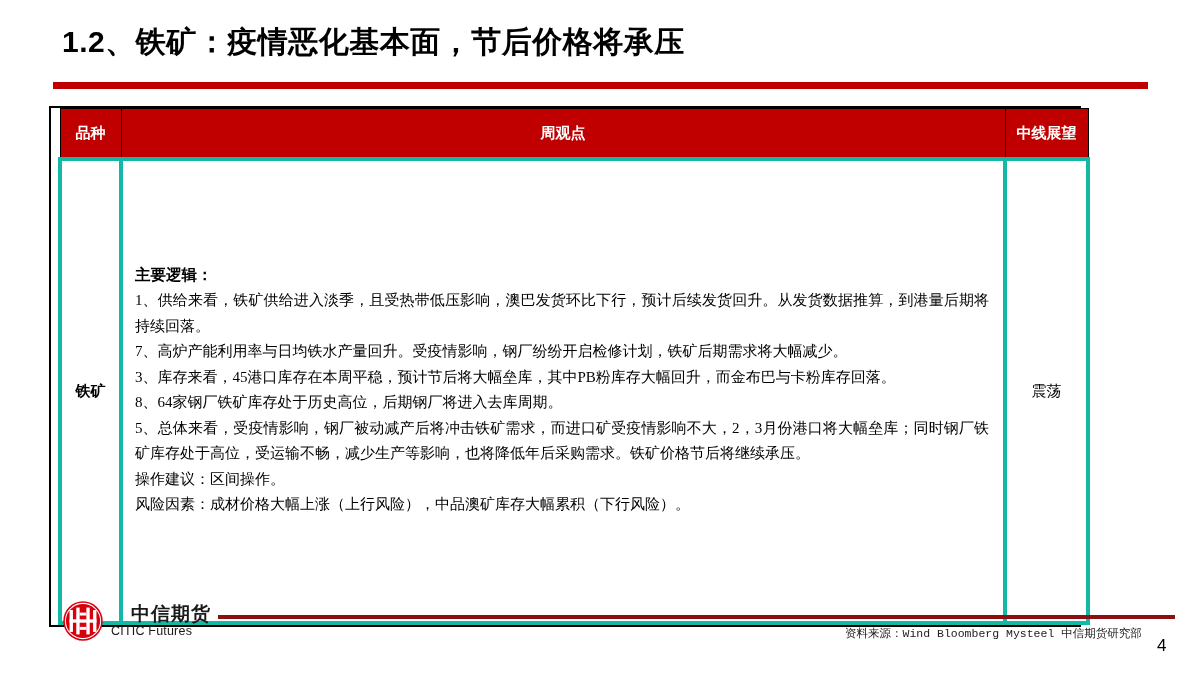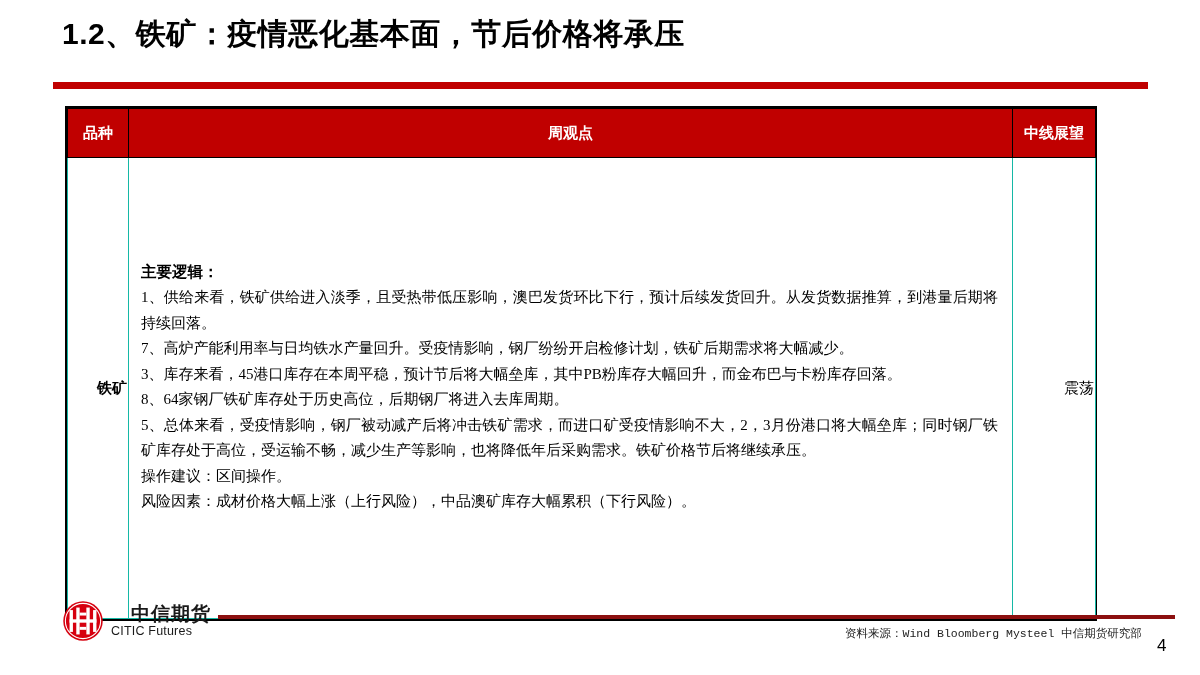--- a/index.html
+++ b/index.html
@@ -13,46 +13,47 @@
     position: relative;
     overflow: hidden;
     font-family: "Liberation Serif", "DejaVu Serif", serif;
     color: #000000;
   }
 
   
   .slide-title {
     position: absolute;
     left: 62px;
-    top: 14px;
+    top: 22px;
     font-family: "Liberation Sans", "DejaVu Sans", sans-serif;
     font-weight: bold;
     font-size: 30px;
     line-height: 40px;
     letter-spacing: 0.5px;
     color: #000000;
     white-space: nowrap;
   }
   .title-rule {
     position: absolute;
     left: 53px;
     top: 82px;
     width: 1095px;
     height: 7px;
     background: #C00000;
   }
 
   
   .table-wrap {
     position: absolute;
-    left: 65px;
+    left: 49px;
     top: 106px;
     width: 1032px;
     border: 2px solid #000000;
     box-sizing: border-box;
+    padding-left: 7px;
   }
   table.view-table {
     width: 100%;
     border-collapse: collapse;
     table-layout: fixed;
   }
   table.view-table col.c1 { width: 61px; }
   table.view-table col.c2 { width: 884px; }
   table.view-table col.c3 { width: 83px; }
 
@@ -63,27 +64,27 @@
     font-weight: bold;
     font-size: 15px;
     height: 46px;
     border: 1px solid #000000;
     text-align: center;
     vertical-align: middle;
     overflow: visible;
     white-space: nowrap;
   }
   table.view-table td {
-    border: 1px solid #14b8a6;
+    border: 4px solid #14b8a6;
     vertical-align: middle;
     background: #ffffff;
   }
   td.variety-cell,
   td.outlook-cell {
-    text-align: right;
+    text-align: center;
     font-family: "Liberation Sans", "DejaVu Sans", sans-serif;
     font-weight: bold;
     font-size: 15px;
     white-space: nowrap;
   }
   td.outlook-cell {
     font-weight: normal;
   }
   td.logic-cell {
     padding: 14px 14px 16px 12px;

